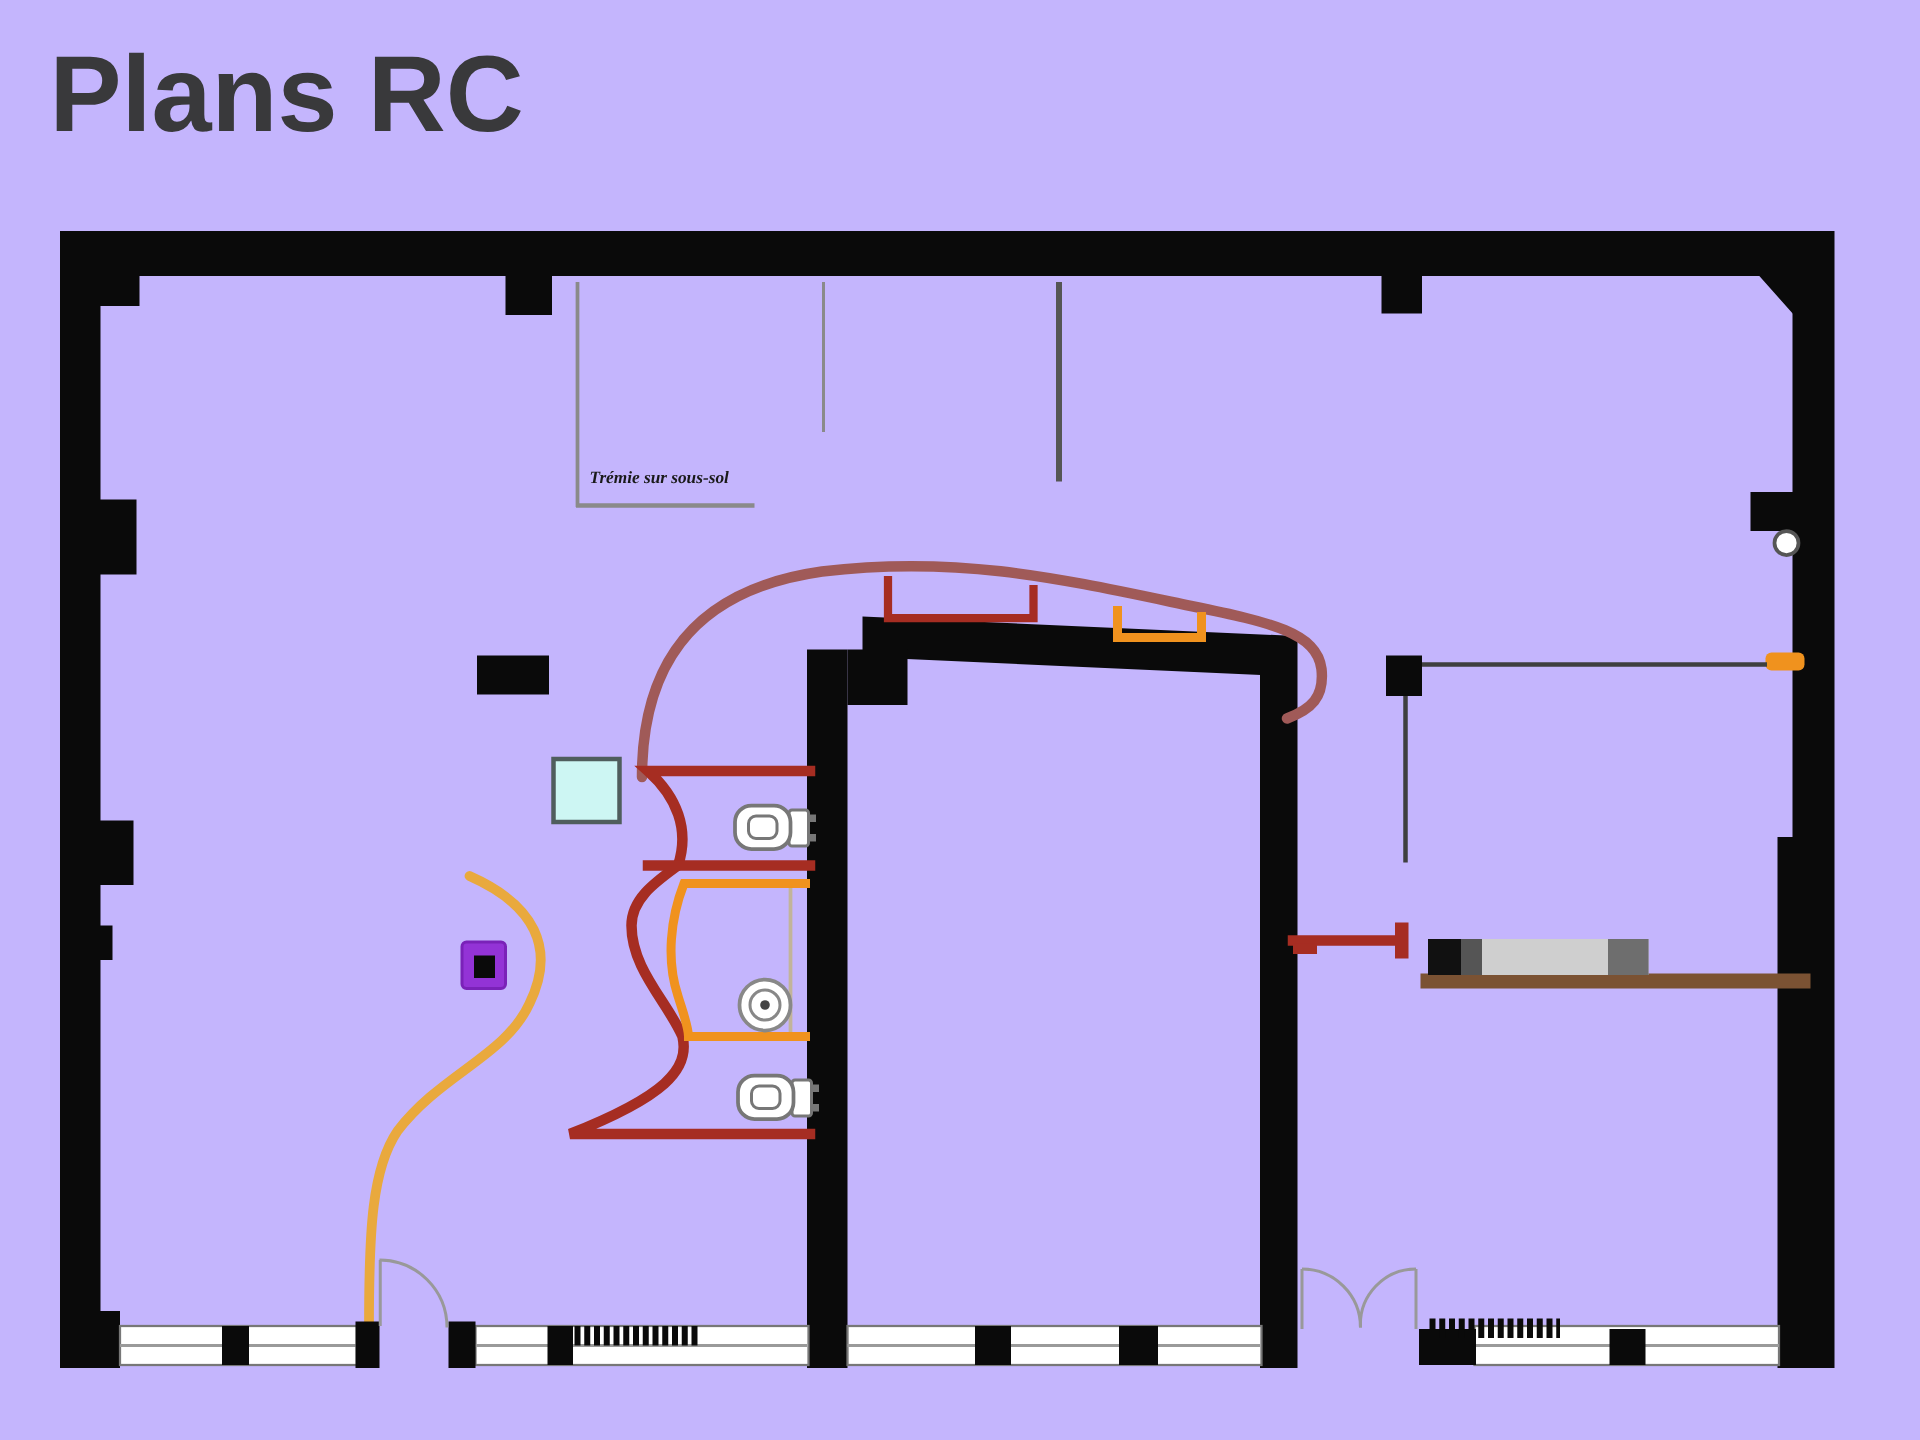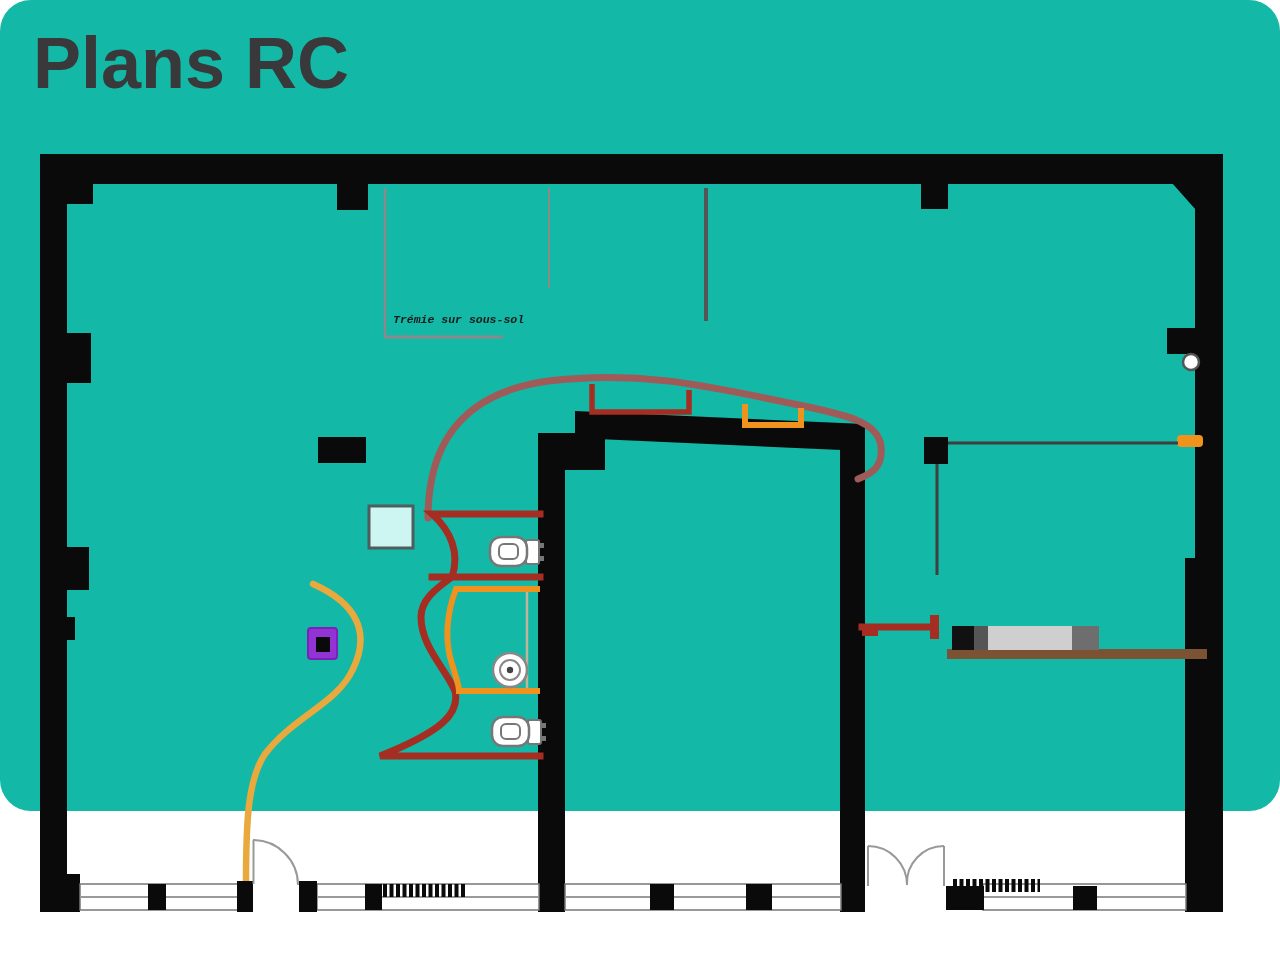--- a/index.html
+++ b/index.html
@@ -1,26 +1,26 @@
 <!DOCTYPE html>
 <html style="--c-title: #39393b; --c-wall: #0a0a0a; --c-rosy: #a05a58; --c-red: #a62d22; --c-orange: #f0921e; --c-yellow: #e9a93d; --c-brown: #7b5233; --c-cyan: #cdf6f3; --c-purple: #9333d6; --c-gray: #3f3f3f; --c-arc: #999999;"><head>
 <meta charset="utf-8">
 <style>
   html,body{margin:0;padding:0;background:#ffffff;width:1280px;height:960px;overflow:hidden;}
-  .page{position:relative;width:1280px;height:811px;background:#14b8a6;font-family:"Liberation Sans",sans-serif;border-radius:31px;}
+  .page{position:relative;width:1280px;height:960px;background:#c4b5fd;font-family:"Liberation Sans",sans-serif;}
   h1.plan-title{
     position:absolute;left:33px;top:22px;margin:0;
     font-size:72px;font-weight:bold;letter-spacing:0px;
     color:var(--c-title,#39393b);
     font-family:"Liberation Sans",sans-serif;
   }
   .plan-svg{position:absolute;left:0;top:0;}
   .annotation{
     position:absolute;left:393px;top:313px;
-    font-family:Liberation Mono, monospace;
+    font-family:Liberation Serif, serif;
     font-style:italic;font-weight:bold;font-size:11.5px;color:#1a1a1a;
     white-space:nowrap;
   }
   
   .f-wall{fill:var(--c-wall,#0a0a0a);}
   .f-red{fill:var(--c-red,#a62d22);}
   .f-orange{fill:var(--c-orange,#f0921e);}
   .f-brown{fill:var(--c-brown,#7b5233);}
   .f-cyan{fill:var(--c-cyan,#cdf6f3);stroke:#4f5d5d;stroke-width:3;}
   .f-purple{fill:var(--c-purple,#9333d6);stroke:#7a22b8;stroke-width:2;}

